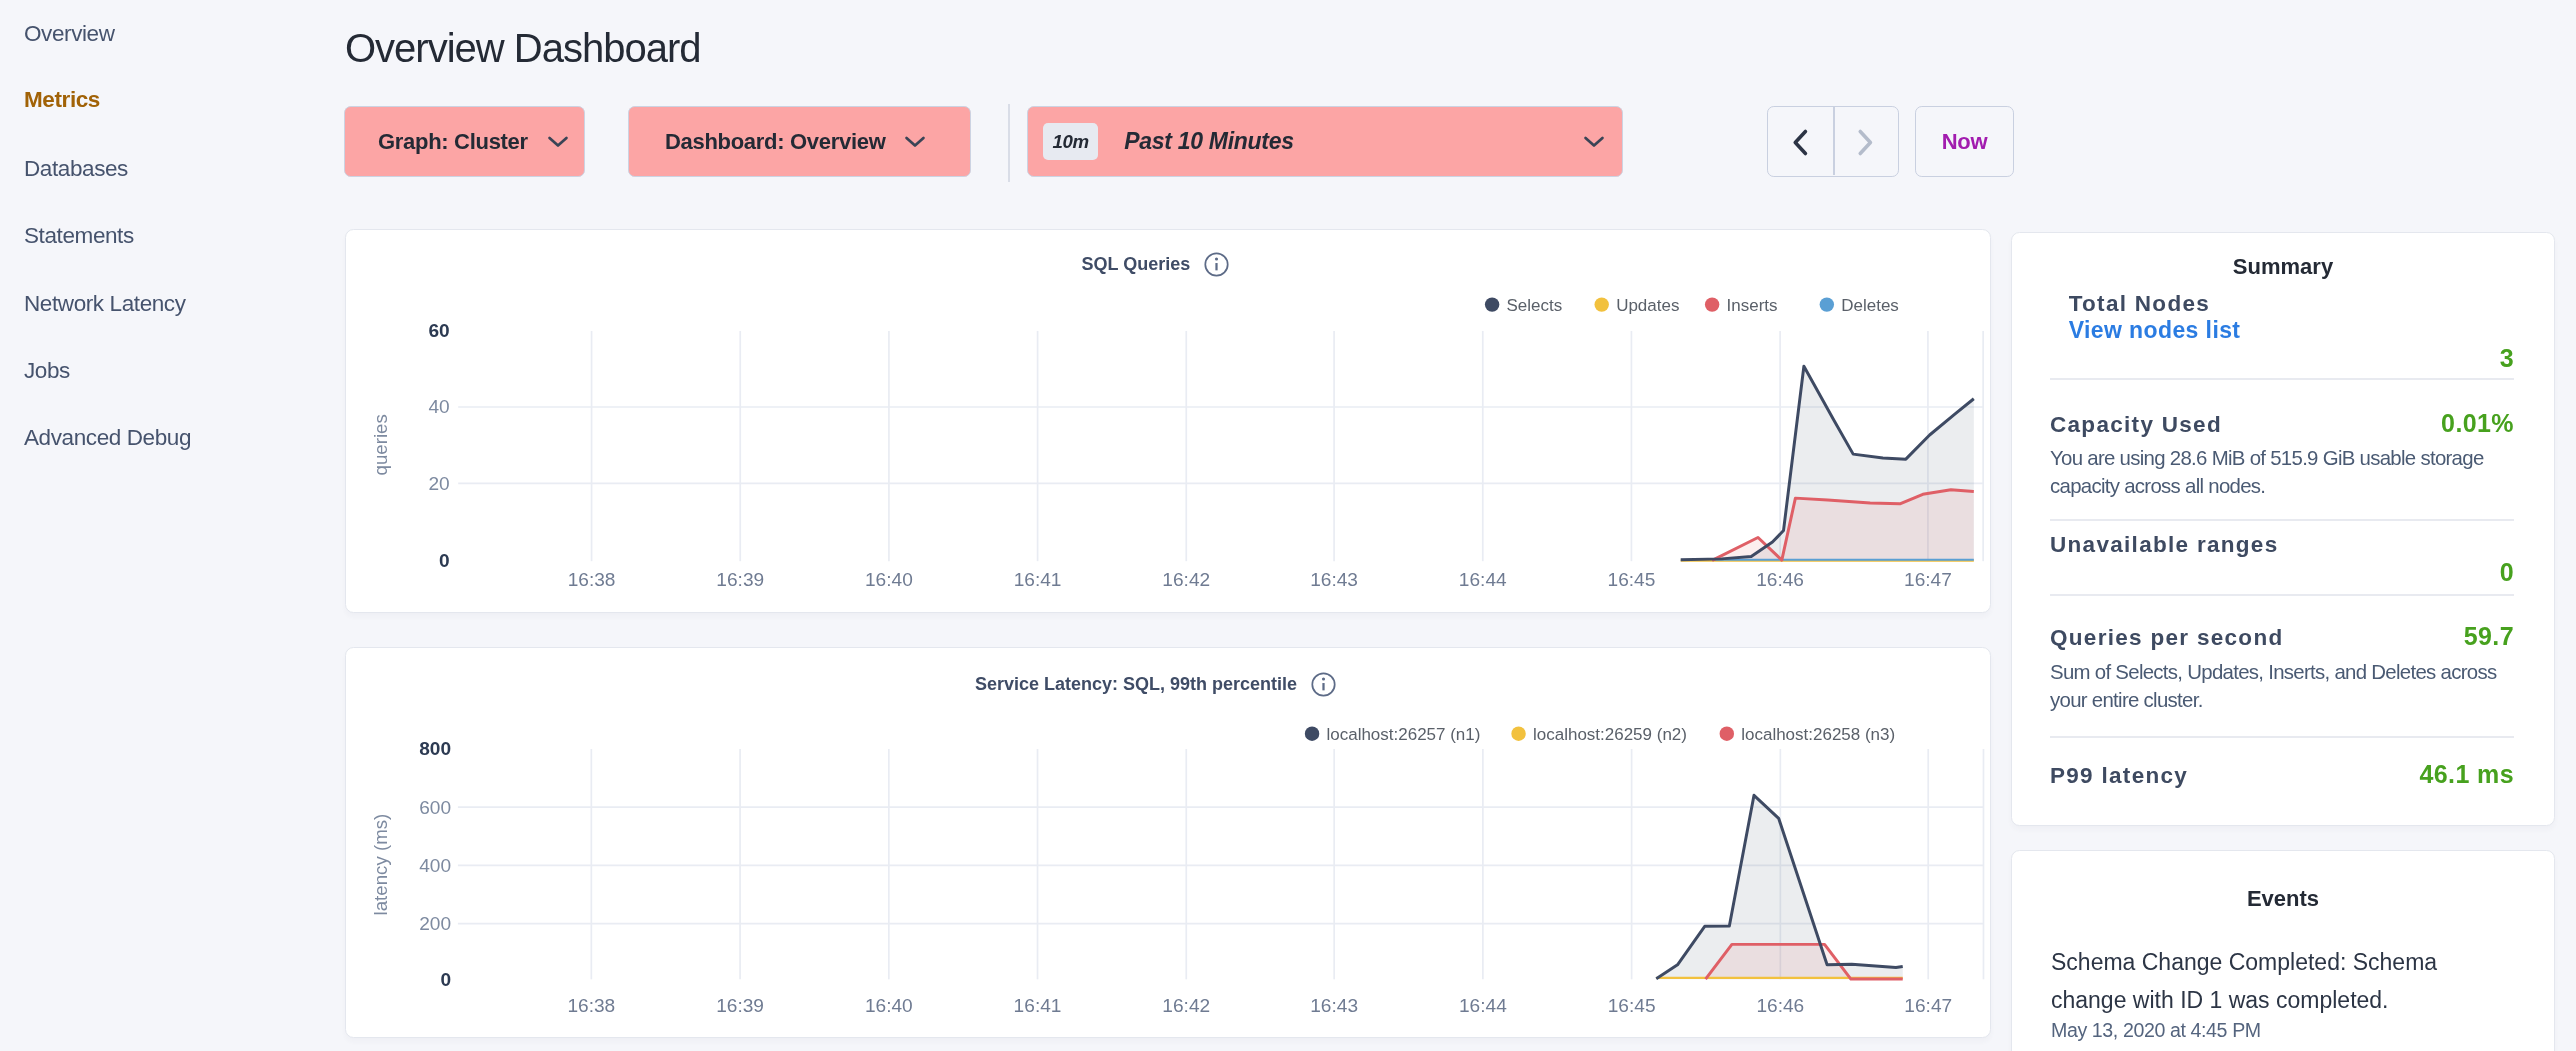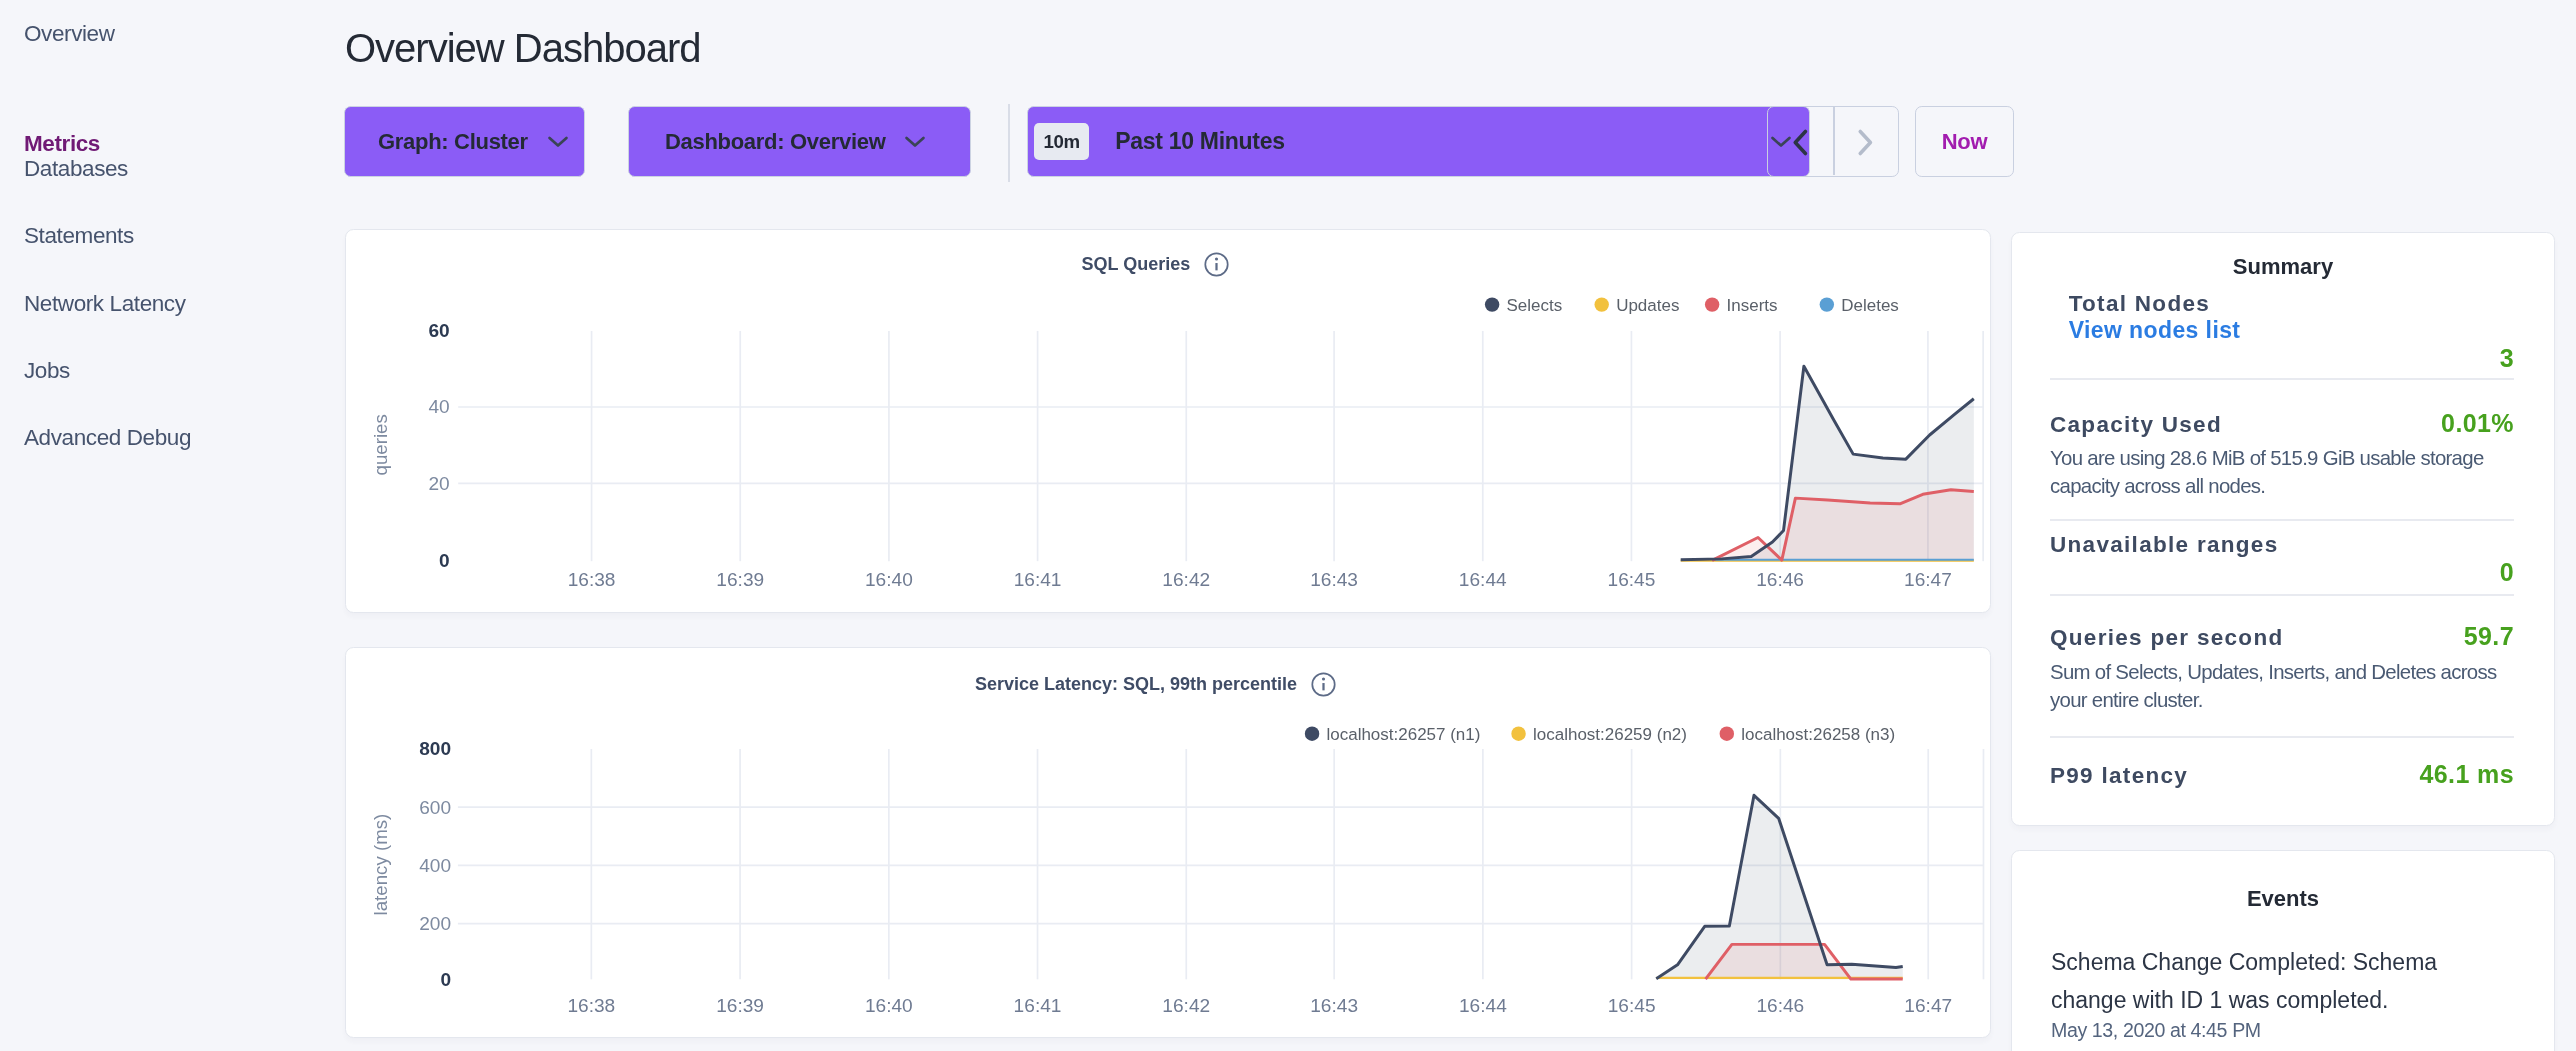--- a/index.html
+++ b/index.html
@@ -1,25 +1,25 @@
 <!DOCTYPE html>
 <html style="font-size:13.6px"><head>
 <meta charset="utf-8">
 <style>
   * { margin:0; padding:0; box-sizing:border-box; }
   html,body { width:2576px; height:1051px; background:#f5f6fa; font-family:"Liberation Sans", sans-serif; position:relative; overflow:hidden; }
   .abs { position:absolute; }
   
   .nav { position:absolute; left:24px; top:0; font-size:22.5px; letter-spacing:-0.4px; color:#46536d; }
   .nav div { position:absolute; left:0; white-space:nowrap; transform:translateY(-50%); }
-  .nav .active { color:#701a75; font-weight:bold;margin-top:44px; }
+  .nav .active { color:#a16207; font-weight:bold; }
   
   .h1 { position:absolute; left:345px; top:25.5px; font-size:40px; color:#242a35; letter-spacing:-1px; }
   
-  .btn { position:absolute; top:106px; height:71px; background:#8b5cf6; border:1.7px solid #ccd3e2; border-radius:6.8px; display:flex; align-items:center; font-size:22px; letter-spacing:-0.3px; font-weight:bold; color:#242a35; white-space:nowrap; }
+  .btn { position:absolute; top:106px; height:71px; background:#fca5a5; border:1.7px solid #ccd3e2; border-radius:6.8px; display:flex; align-items:center; font-size:22px; letter-spacing:-0.3px; font-weight:bold; color:#242a35; white-space:nowrap; }
   .btn.ghost { background:transparent; border-color:#c9d0e0; }
   .chev { display:inline-block; }
   .sep { position:absolute; left:1008px; top:104px; width:1.7px; height:78px; background:#d9dde7; }
   .badge10m { background:#e7eaf1; border-radius:5.1px; font-size:18.7px; font-weight:bold; color:#242a35; padding:7.7px 9.4px; }
   
   .card { position:absolute; background:#fff; border:1.7px solid #e4e7ee; border-radius:8.5px; box-shadow:0 3.4px 5.1px rgba(60,70,100,0.03); }
   .ctitle { position:absolute; width:100%; display:flex; align-items:center; justify-content:center; gap:13.6px; padding-right:25.5px; font-size:18px; font-weight:bold; color:#3f4c66; }
   
   .srow { position:absolute; left:2050px; width:464px; transform:translateY(-50%); display:flex; align-items:baseline; }
   .shead { font-size:22.5px; font-weight:bold; color:#3e4a61; letter-spacing:1.3px; white-space:nowrap; }
@@ -47,21 +47,21 @@
   <svg class="chev" style="margin-left:18.7px" width="22" height="13.6" viewBox="0 0 26 16">
       <polyline points="3,3.5 13,12.5 23,3.5" fill="none" stroke="#3a4456" stroke-width="3.2" stroke-linecap="round" stroke-linejoin="round"></polyline>
     </svg>
 </div>
 <div class="btn" style="left:628px; width:343px; padding-left:36px;">Dashboard: Overview
   <svg class="chev" style="margin-left:18.7px" width="22" height="13.6" viewBox="0 0 26 16">
       <polyline points="3,3.5 13,12.5 23,3.5" fill="none" stroke="#3a4456" stroke-width="3.2" stroke-linecap="round" stroke-linejoin="round"></polyline>
     </svg>
 </div>
 <div class="sep"></div>
-<div class="btn" style="left:1027px; width:783px; padding-left:6px;">
+<div class="btn" style="left:1027px; width:596px; padding-left:15px;font-style:italic;">
   <span class="badge10m">10m</span>
   <span style="margin-left:26px; font-size:23px;">Past 10 Minutes</span>
   <svg class="chev" style="position:absolute; right:17px;" width="22" height="13.6" viewBox="0 0 26 16">
       <polyline points="3,3.5 13,12.5 23,3.5" fill="none" stroke="#3a4456" stroke-width="3.2" stroke-linecap="round" stroke-linejoin="round"></polyline>
     </svg>
 </div>
 <div class="btn ghost" style="left:1767px; width:132px;">
   <svg class="abs" style="left:23px; top:21px" width="18.7" height="29" viewBox="0 0 22 34">
       <polyline points="17,4 5,17 17,30" fill="none" stroke="#2c3445" stroke-width="4.2" stroke-linecap="round" stroke-linejoin="round"></polyline>
     </svg>

